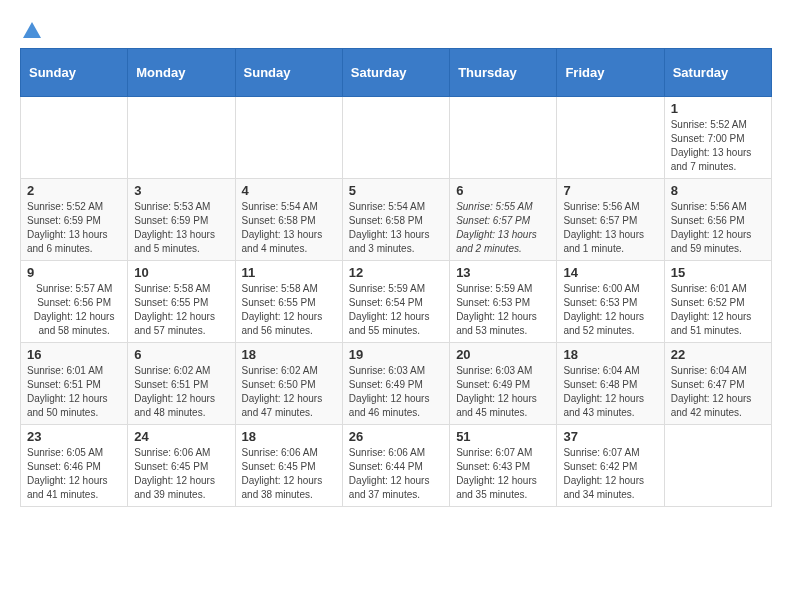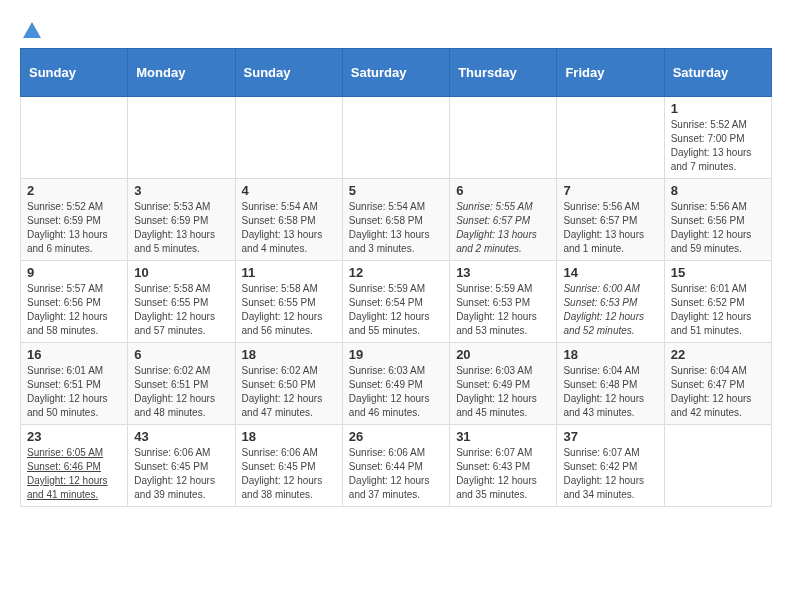--- a/index.html
+++ b/index.html
@@ -171,21 +171,21 @@
           <div class="day-number">8</div>
           <div class="day-info" style="white-space: pre-line;">Sunrise: 5:56 AM
 Sunset: 6:56 PM
 Daylight: 12 hours
 and 59 minutes.</div>
         </td>
       </tr>
       <tr>
         <td>
           <div class="day-number">9</div>
-          <div class="day-info" style="white-space: pre-line;">Sunrise: 5:57 AM
+          <div class="day-info" style="white-space: pre-line; text-align: center;">Sunrise: 5:57 AM
 Sunset: 6:56 PM
 Daylight: 12 hours
 and 58 minutes.</div>
         </td>
         <td>
           <div class="day-number">10</div>
           <div class="day-info" style="white-space: pre-line;">Sunrise: 5:58 AM
 Sunset: 6:55 PM
 Daylight: 12 hours
 and 57 minutes.</div>
@@ -206,21 +206,21 @@
         </td>
         <td>
           <div class="day-number">13</div>
           <div class="day-info" style="white-space: pre-line;">Sunrise: 5:59 AM
 Sunset: 6:53 PM
 Daylight: 12 hours
 and 53 minutes.</div>
         </td>
         <td>
           <div class="day-number">14</div>
-          <div class="day-info" style="white-space: pre-line; font-style: italic;">Sunrise: 6:00 AM
+          <div class="day-info" style="white-space: pre-line;">Sunrise: 6:00 AM
 Sunset: 6:53 PM
 Daylight: 12 hours
 and 52 minutes.</div>
         </td>
         <td>
           <div class="day-number">15</div>
           <div class="day-info" style="white-space: pre-line;">Sunrise: 6:01 AM
 Sunset: 6:52 PM
 Daylight: 12 hours
 and 51 minutes.</div>
@@ -273,48 +273,48 @@
           <div class="day-number">22</div>
           <div class="day-info" style="white-space: pre-line;">Sunrise: 6:04 AM
 Sunset: 6:47 PM
 Daylight: 12 hours
 and 42 minutes.</div>
         </td>
       </tr>
       <tr>
         <td>
           <div class="day-number">23</div>
-          <div class="day-info" style="white-space: pre-line; text-decoration: underline;">Sunrise: 6:05 AM
+          <div class="day-info" style="white-space: pre-line;">Sunrise: 6:05 AM
 Sunset: 6:46 PM
 Daylight: 12 hours
 and 41 minutes.</div>
         </td>
         <td>
-          <div class="day-number">43</div>
+          <div class="day-number">24</div>
           <div class="day-info" style="white-space: pre-line;">Sunrise: 6:06 AM
 Sunset: 6:45 PM
 Daylight: 12 hours
 and 39 minutes.</div>
         </td>
         <td>
           <div class="day-number">18</div>
           <div class="day-info" style="white-space: pre-line;">Sunrise: 6:06 AM
 Sunset: 6:45 PM
 Daylight: 12 hours
 and 38 minutes.</div>
         </td>
         <td>
           <div class="day-number">26</div>
           <div class="day-info" style="white-space: pre-line;">Sunrise: 6:06 AM
 Sunset: 6:44 PM
 Daylight: 12 hours
 and 37 minutes.</div>
         </td>
         <td>
-          <div class="day-number">31</div>
+          <div class="day-number">51</div>
           <div class="day-info" style="white-space: pre-line;">Sunrise: 6:07 AM
 Sunset: 6:43 PM
 Daylight: 12 hours
 and 35 minutes.</div>
         </td>
         <td>
           <div class="day-number">37</div>
           <div class="day-info" style="white-space: pre-line;">Sunrise: 6:07 AM
 Sunset: 6:42 PM
 Daylight: 12 hours

